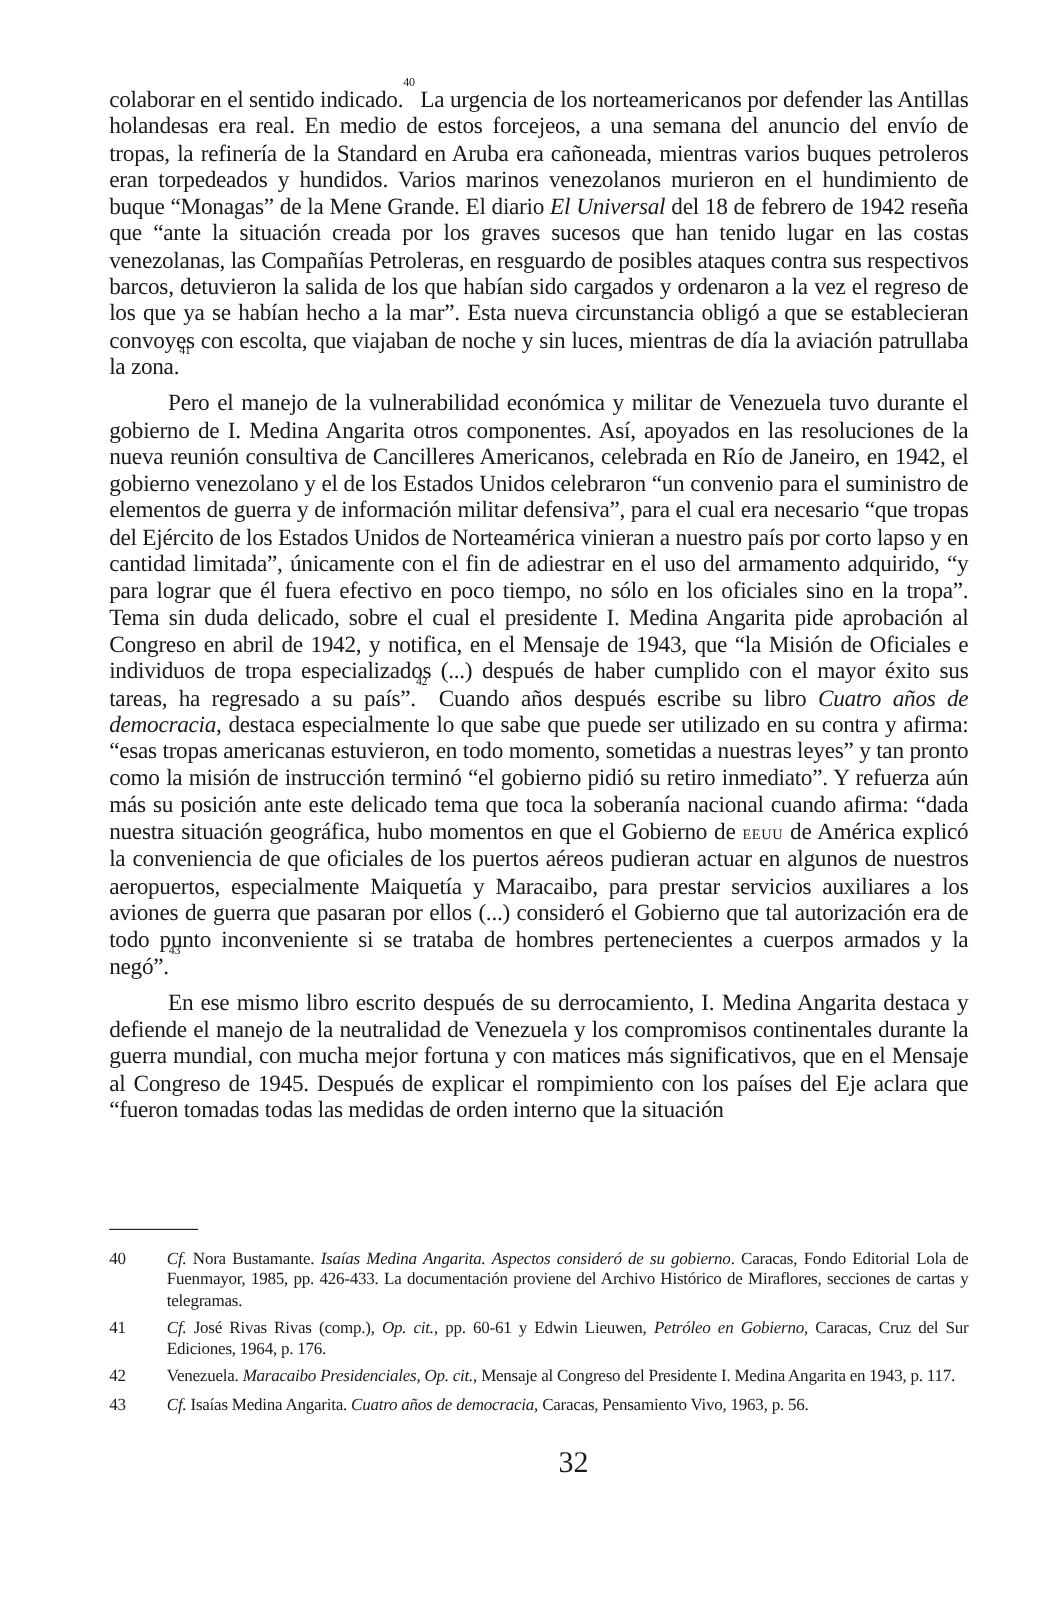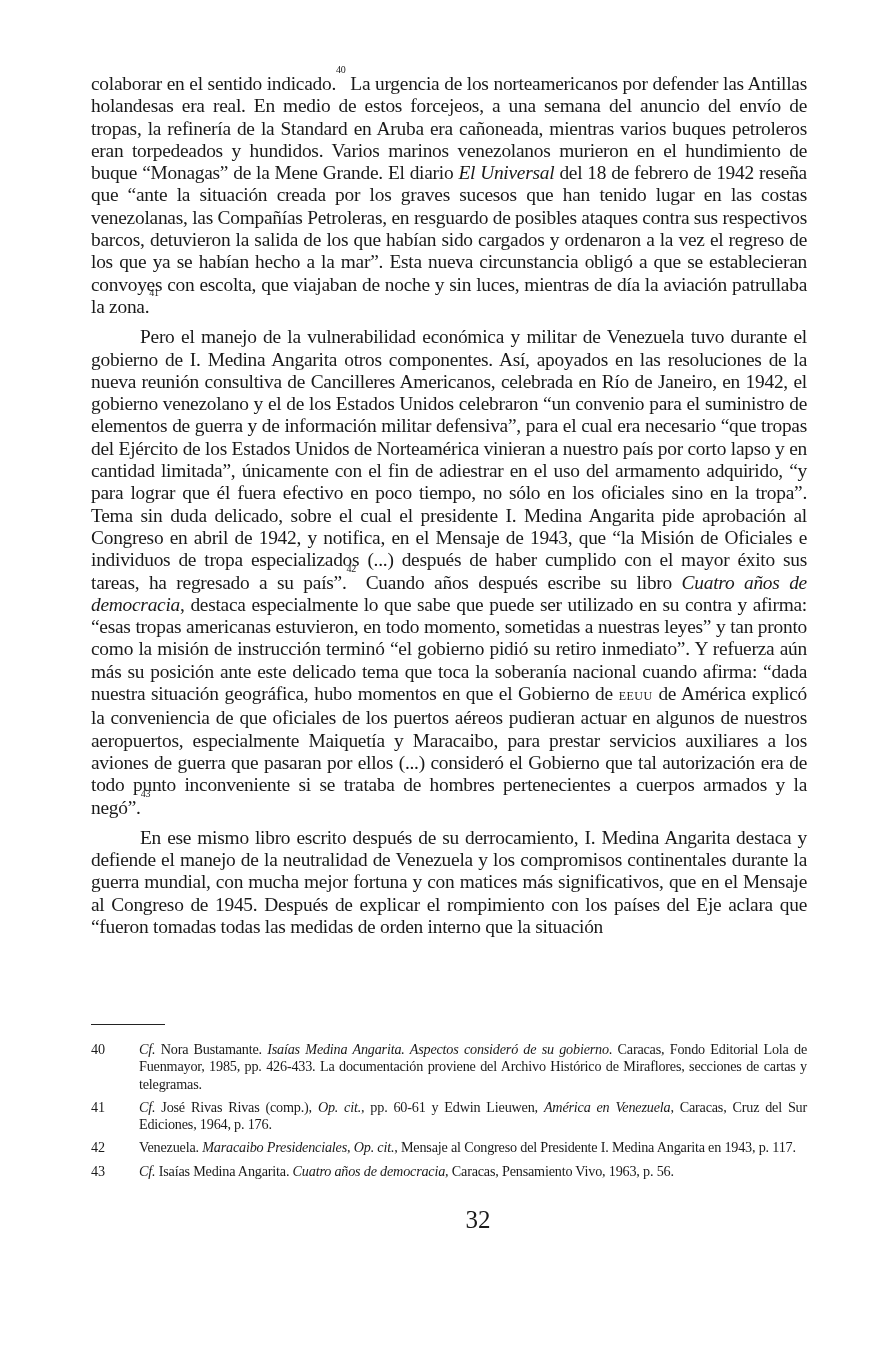--- a/index.html
+++ b/index.html
@@ -28,21 +28,21 @@
 
 <div class="rule"></div>
 
 <div class="notes">
   <div class="note">
     <span class="note-num">40</span>
     <span class="note-text"><i>Cf.</i> Nora Bustamante. <i>Isaías Medina Angarita. Aspectos consideró de su gobierno</i>. Caracas, Fondo Editorial Lola de Fuenmayor, 1985, pp. 426-433. La documentación proviene del Archivo Histórico de Miraflores, secciones de cartas y telegramas.</span>
   </div>
   <div class="note">
     <span class="note-num">41</span>
-    <span class="note-text"><i>Cf.</i> José Rivas Rivas (comp.), <i>Op. cit.</i>, pp. 60-61 y Edwin Lieuwen, <i>América en Venezuela</i>, Caracas, Cruz del Sur Ediciones, 1964, p. 176.</span>
+    <span class="note-text"><i>Cf.</i> José Rivas Rivas (comp.), <i>Op. cit.</i>, pp. 60-61 y Edwin Lieuwen, <i>Petróleo en Gobierno</i>, Caracas, Cruz del Sur Ediciones, 1964, p. 176.</span>
   </div>
   <div class="note">
     <span class="note-num">42</span>
     <span class="note-text">Venezuela. <i>Maracaibo Presidenciales</i>, <i>Op. cit.</i>, Mensaje al Congreso del Presidente I. Medina  Angarita en 1943, p. 117.</span>
   </div>
   <div class="note">
     <span class="note-num">43</span>
     <span class="note-text"><i>Cf.</i> Isaías Medina Angarita. <i>Cuatro años de democracia</i>, Caracas, Pensamiento Vivo, 1963,  p. 56.</span>
   </div>
 </div>

